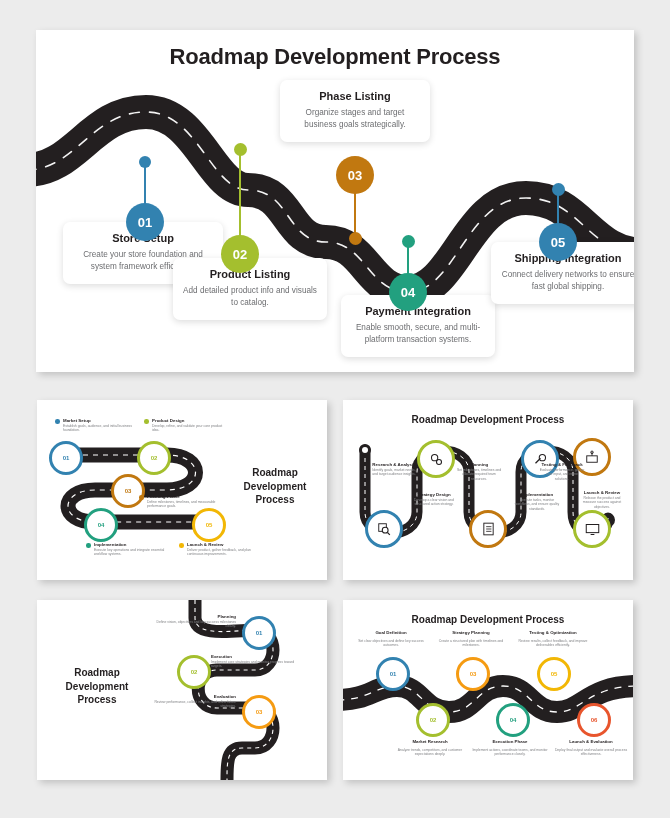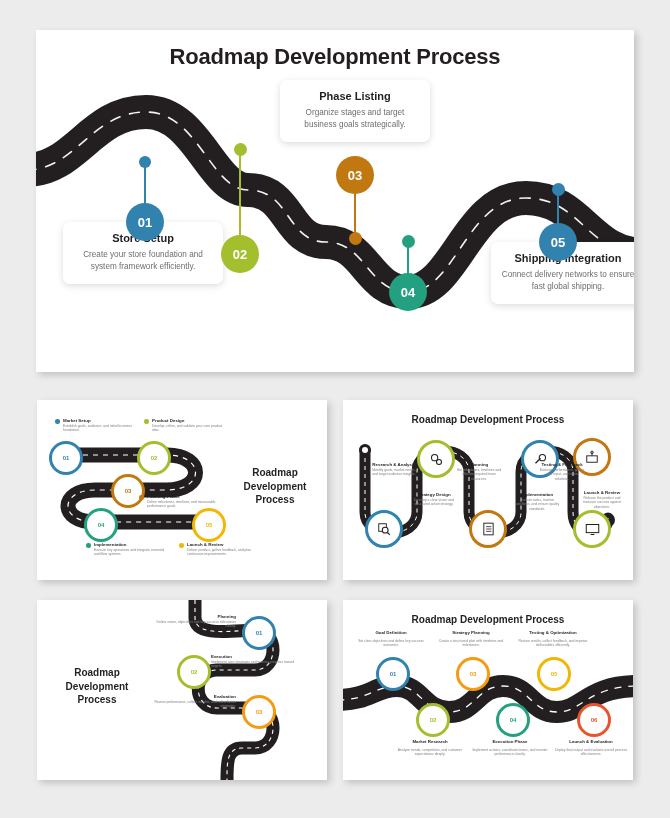--- a/index.html
+++ b/index.html
@@ -110,35 +110,43 @@
     <div class="card" style="left:27px;top:192px;width:140px;">
       <div class="c-title">Store Setup</div>
       <div class="c-desc">Create your store foundation and system framework efficiently.</div>
     </div>
 
     <div class="stem" style="left:203px;top:118px;width:2px;height:106px;background:#a4bf2e;"></div>
     <div class="dot" style="left:198px;top:113px;width:13px;height:13px;background:#a4bf2e;"></div>
     <div class="marker" style="left:185px;top:205px;width:38px;height:38px;background:#a4bf2e;">
       <span>02</span>
     </div>
+    <div class="card" style="left:137px;top:228px;width:134px;">
+      <div class="c-title">Product Listing</div>
+      <div class="c-desc">Add detailed product info and visuals to catalog.</div>
+    </div>
 
     <div class="stem" style="left:318px;top:148px;width:2px;height:60px;background:#c17810;"></div>
     <div class="dot" style="left:313px;top:202px;width:13px;height:13px;background:#c17810;"></div>
     <div class="marker" style="left:300px;top:126px;width:38px;height:38px;background:#c17810;">
       <span>03</span>
     </div>
     <div class="card" style="left:244px;top:50px;width:130px;">
       <div class="c-title">Phase Listing</div>
       <div class="c-desc">Organize stages and target business goals strategically.</div>
     </div>
 
     <div class="stem" style="left:371px;top:210px;width:2px;height:48px;background:#22a07f;"></div>
     <div class="dot" style="left:366px;top:205px;width:13px;height:13px;background:#22a07f;"></div>
     <div class="marker" style="left:353px;top:243px;width:38px;height:38px;background:#22a07f;">
       <span>04</span>
+    </div>
+    <div class="card" style="left:305px;top:265px;width:134px;">
+      <div class="c-title">Payment Integration</div>
+      <div class="c-desc">Enable smooth, secure, and multi-platform transaction systems.</div>
     </div>
 
     <div class="stem" style="left:521px;top:158px;width:2px;height:52px;background:#3282b0;"></div>
     <div class="dot" style="left:516px;top:153px;width:13px;height:13px;background:#3282b0;"></div>
     <div class="marker" style="left:503px;top:193px;width:38px;height:38px;background:#3282b0;">
       <span>05</span>
     </div>
     <div class="card" style="left:455px;top:212px;width:134px;">
       <div class="c-title">Shipping Integration</div>
       <div class="c-desc">Connect delivery networks to ensure fast global shipping.</div>

